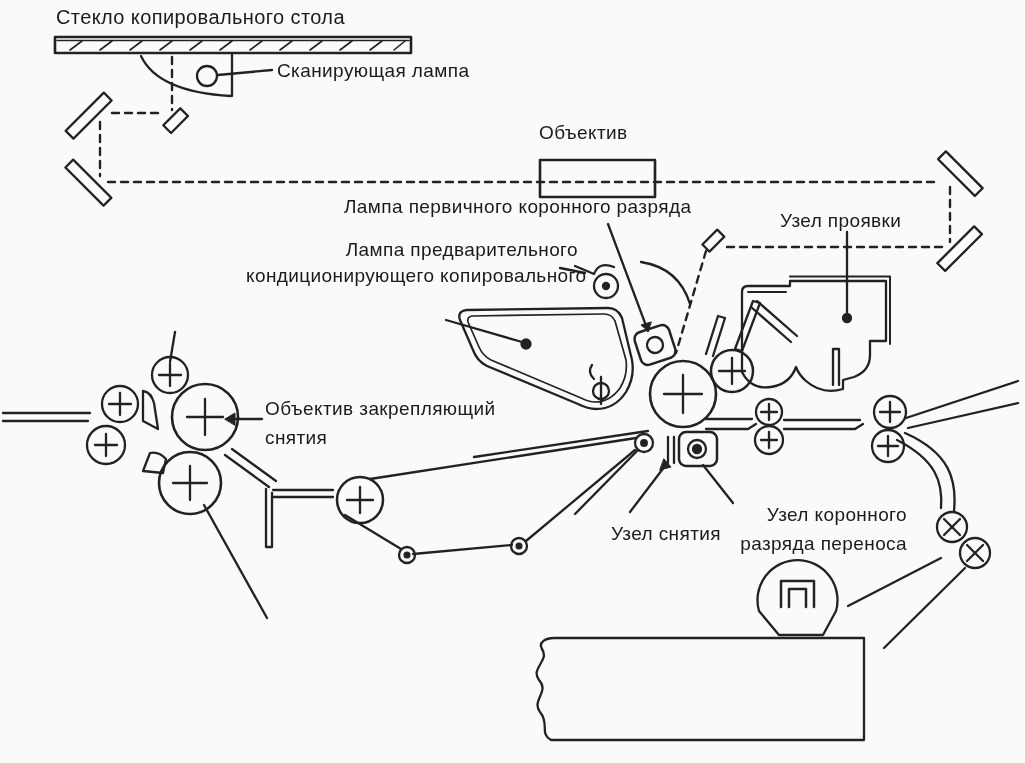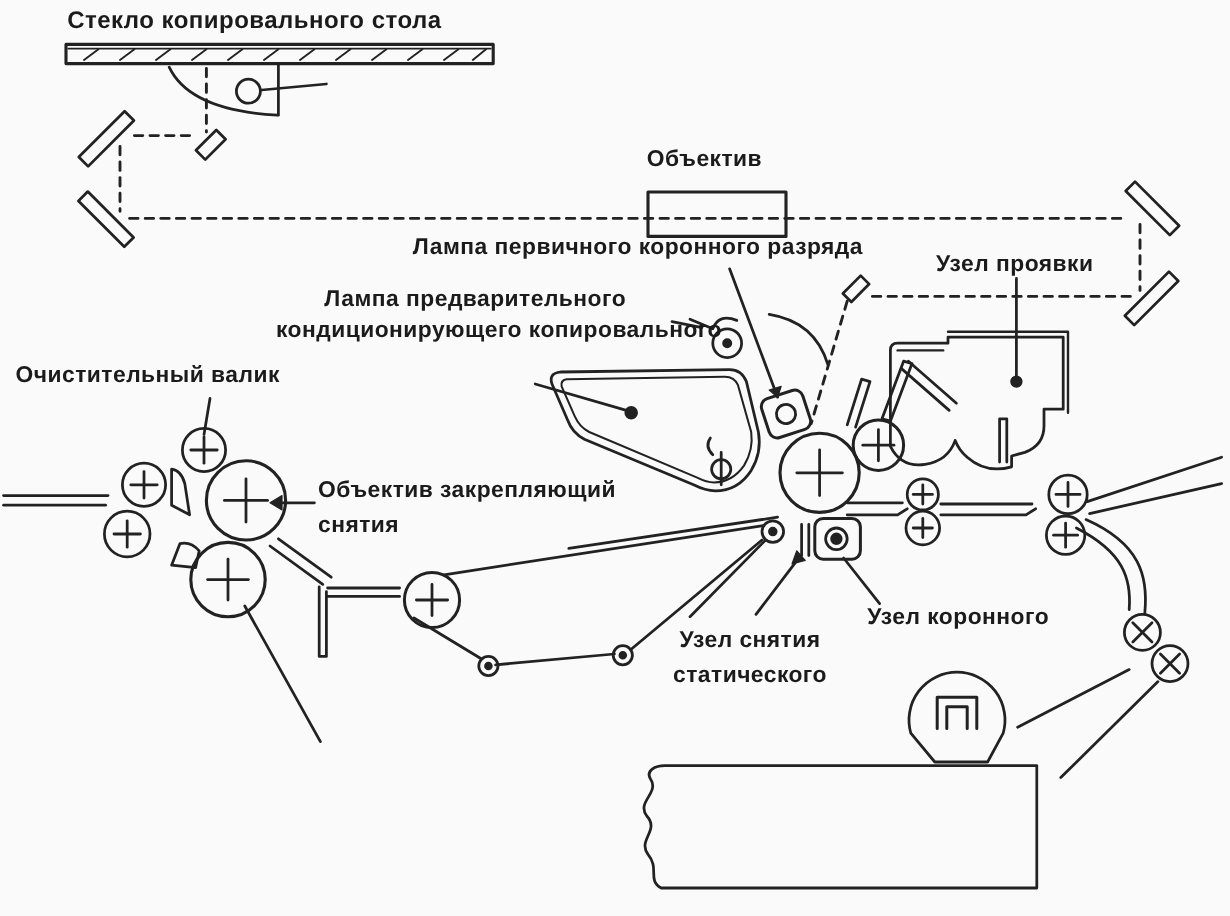--- a/index.html
+++ b/index.html
@@ -5,24 +5,24 @@
   html,body{margin:0;padding:0;}
   body{
     width:1025px;height:763px;position:relative;overflow:hidden;
     background:#fafafa;
     font-family:"Liberation Sans","DejaVu Sans",sans-serif;
   }
   #stage{position:absolute;left:0;top:0;width:1025px;height:763px;}
   svg{position:absolute;left:0;top:0;}
   .lbl{
     position:absolute;white-space:nowrap;color:#1b1b1b;
-    font-weight:700;font-size:19px;letter-spacing:.4px;line-height:1.0;
+    font-weight:400;font-size:19px;letter-spacing:.4px;line-height:1.0;
   }
   .lbl.big{font-size:20px;}
-  .center{text-align:center;}
+  .center{text-align:right;margin-left:16px;}
   .lbl span{display:block;}
 </style>
 </head>
 <body>
 
 <div id="stage">
 
 <svg width="1025" height="763" viewBox="0 0 1025 763">
   <g stroke="#222" fill="none" stroke-width="2.3" stroke-linecap="round" stroke-linejoin="round">
 
@@ -209,43 +209,43 @@
       <path d="M789,607 L789,589 L806,589 L806,607" stroke-width="2.5"></path>
     </g>
     <g>
       <path d="M554,638 L864,638 L864,740 L551,740 C539,733 550,724 540,712 C531,700 550,692 539,680 C530,668 550,661 542,649 C538,642 546,638 554,638 Z"></path>
     </g>
   </g>
 </svg>
 
 <div class="lbl big" style="left:56px;top:7px">Стекло копировального стола</div>
 
+<div class="lbl" style="left:277px;top:61px">Сканирующая лампа</div>
 
 <div class="lbl" style="left:539px;top:123px">Объектив</div>
 
 <div class="lbl" style="left:344px;top:197px">Лампа первичного коронного разряда</div>
 
 <div class="lbl" style="left:780px;top:211px">Узел проявки</div>
 
 <div class="lbl center" style="left:230px;top:237px;width:332px;line-height:1.35">
   <span>Лампа предварительного</span>
   <span>кондиционирующего копировального</span>
 </div>
 
-<div class="lbl" style="left:13px;top:303px">Очистительный валик</div>
 
 
 <div class="lbl" style="left:265px;top:394px;line-height:1.55">
   <span>Объектив закрепляющий</span>
   <span>снятия</span>
 </div>
 
 <div class="lbl center" style="left:545px;top:520px;width:160px;line-height:1.5">
   <span>Узел снятия</span>
-  <span>статического</span>
 </div>
 
 <div class="lbl center" style="left:706px;top:501px;width:185px;line-height:1.5">
   <span>Узел коронного</span>
+  <span>разряда переноса</span>
 </div>
 
 
 </div>
 
 </body></html>

